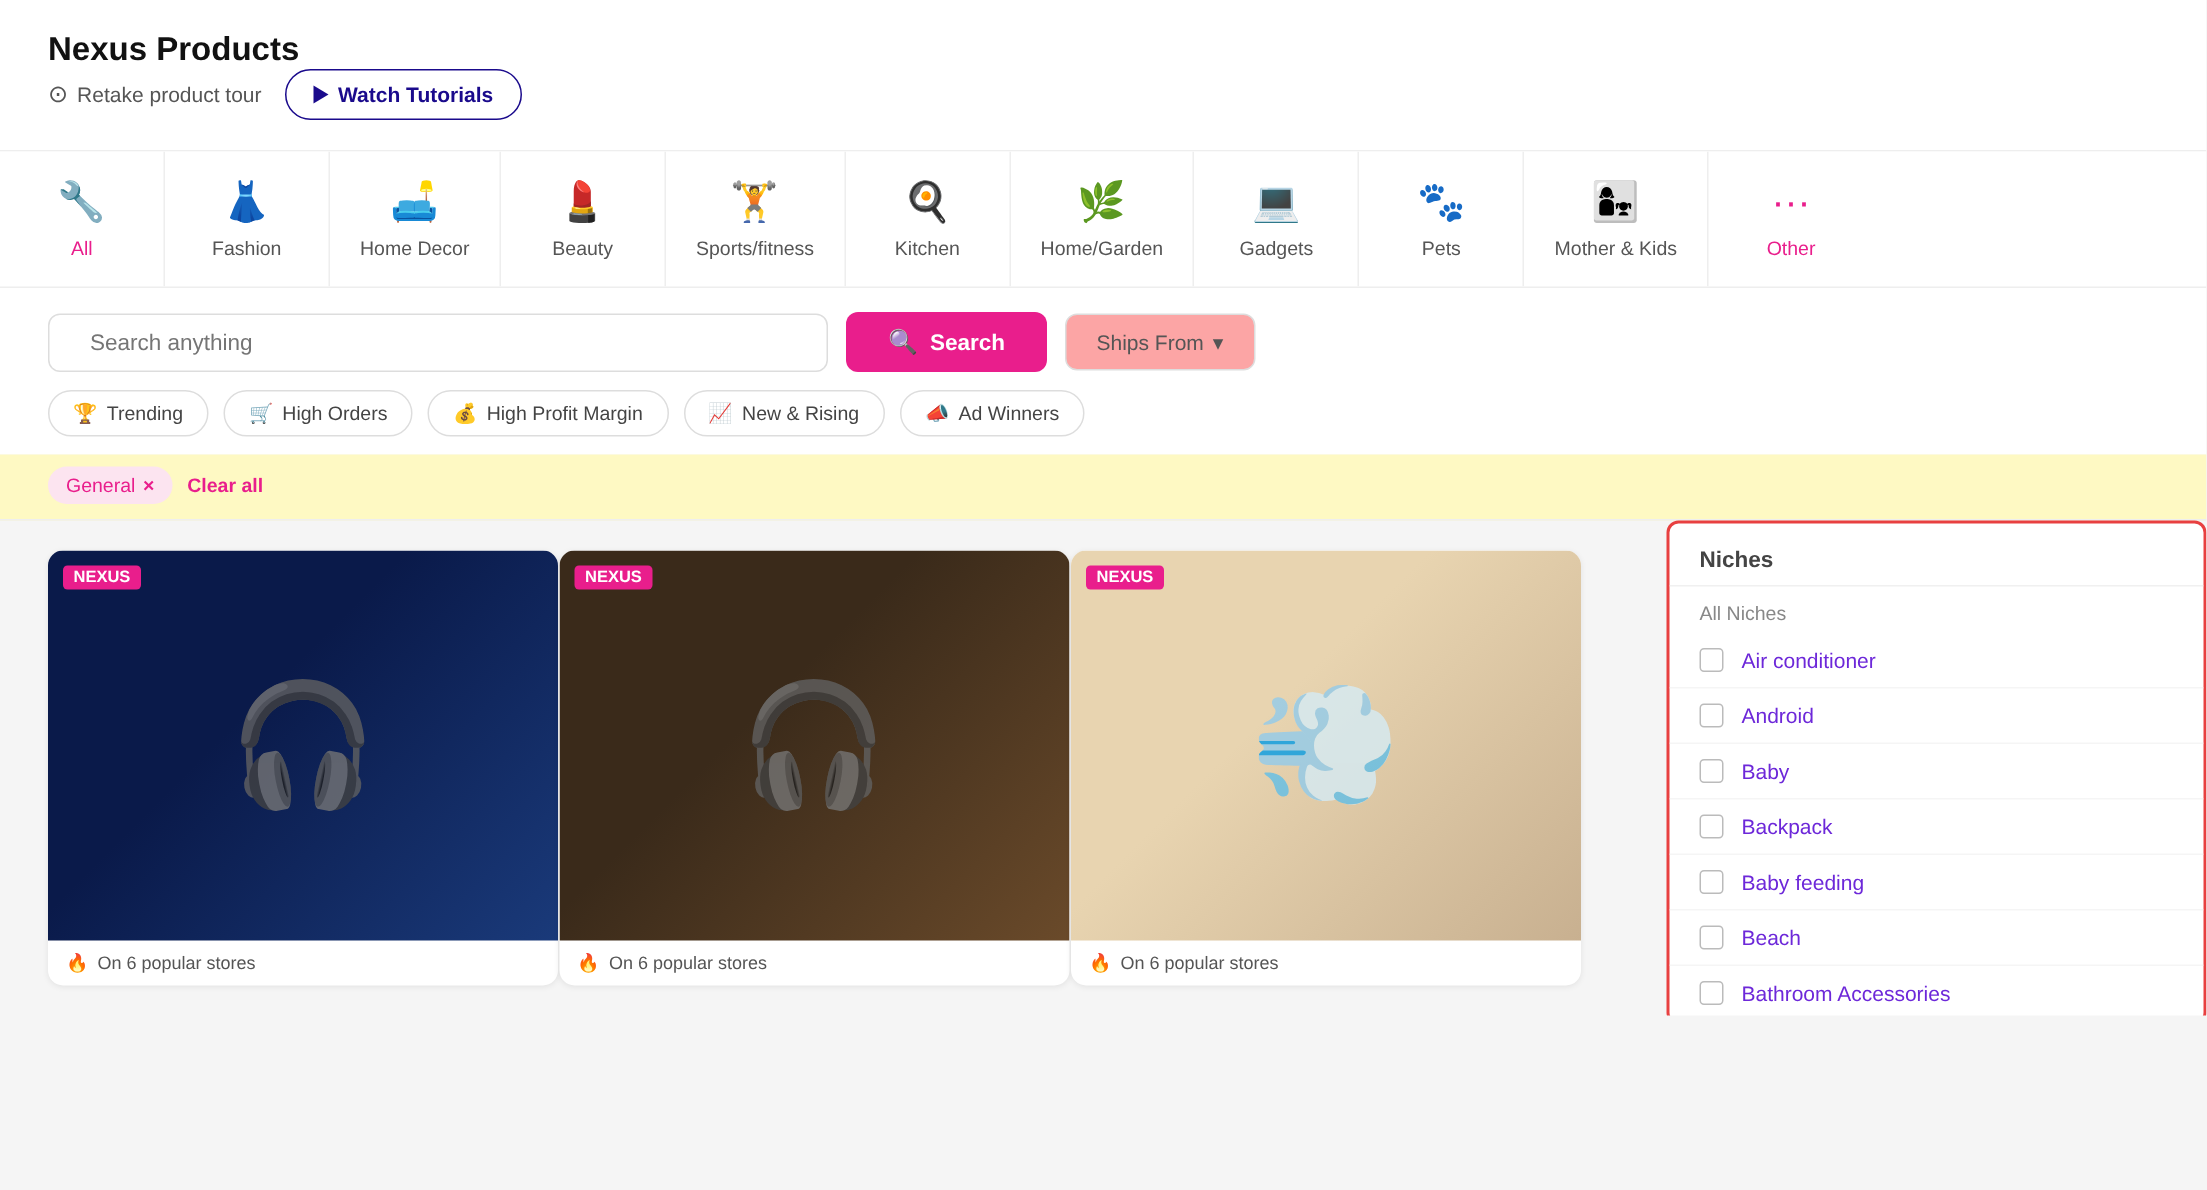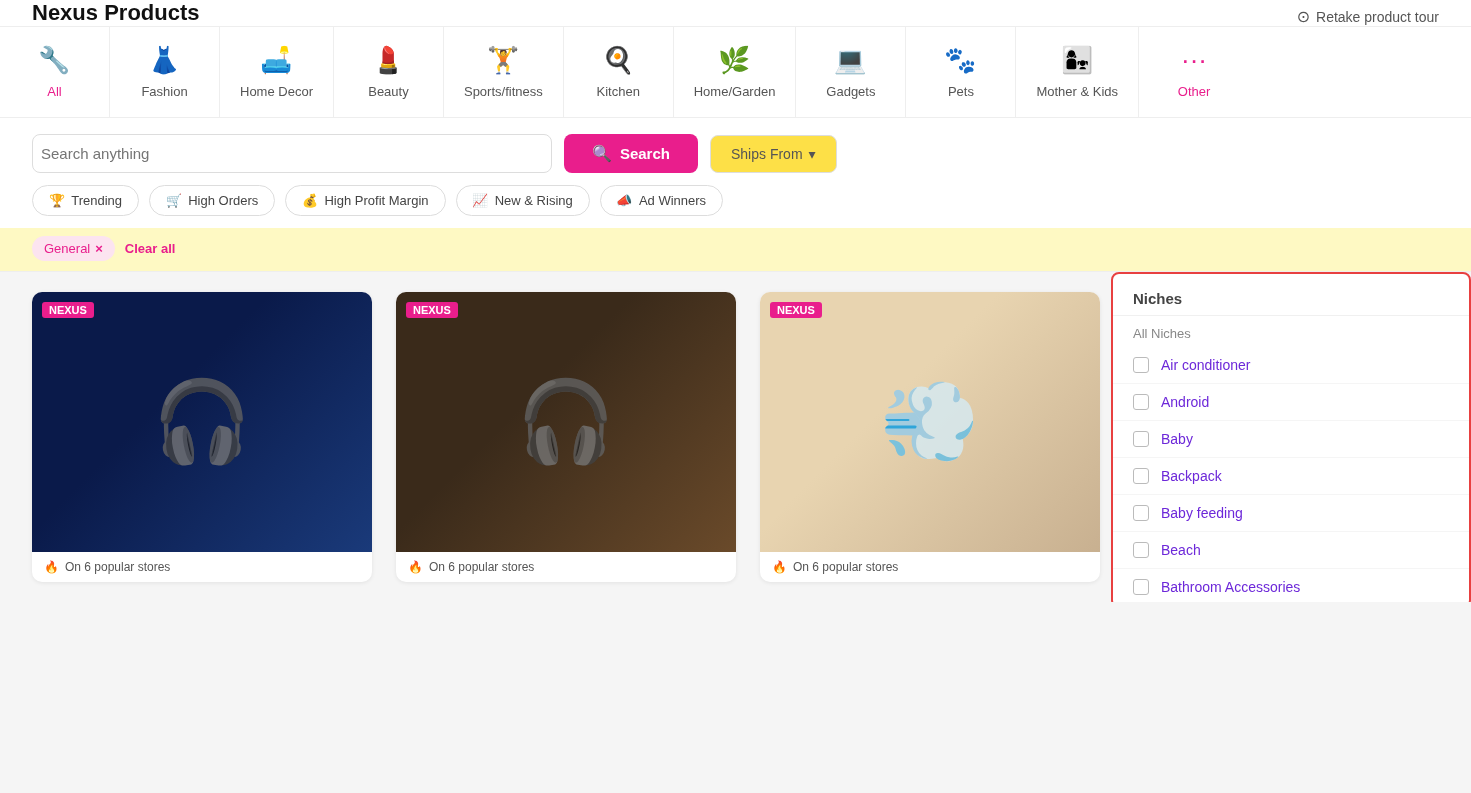--- a/index.html
+++ b/index.html
@@ -1,25 +1,26 @@
 <!DOCTYPE html>
 <html><head>
   <meta charset="utf-8">
   <style>
     * { box-sizing: border-box; margin: 0; padding: 0; }
     body { font-family: -apple-system, BlinkMacSystemFont, 'Segoe UI', sans-serif; background: #f5f5f5; color: #333; }
 
     
     .header {
       display: flex;
-      align-items: flex-end;
+      align-items: flex-start;
       justify-content: space-between;
-      padding: 0 32px;
+      padding: 20px 32px;
       background: #fff;
       border-bottom: 1px solid #eee;
+      flex-direction: column;
     }
     .header-title {
       font-size: 22px;
       font-weight: 700;
       color: #111;
     }
     .header-actions {
       display: flex;
       align-items: center;
       gap: 16px;
@@ -96,21 +97,21 @@
     }
     .search-row {
       display: flex;
       align-items: center;
       gap: 12px;
       margin-bottom: 12px;
     }
     .search-input {
       flex: 1;
       max-width: 520px;
-      padding: 10px 8px;
+      padding: 10px 27px;
       border: 1px solid #ddd;
       border-radius: 8px;
       font-size: 15px;
       outline: none;
       color: #888;
     }
     .search-btn {
       background: #e91e8c;
       color: #fff;
       border: none;
@@ -123,21 +124,21 @@
       align-items: center;
       gap: 8px;
     }
     .search-icon-svg {
       font-size: 16px;
     }
     .ships-from-btn {
       padding: 10px 20px;
       border: 1px solid #ddd;
       border-radius: 8px;
-      background: #fde047;
+      background: #fca5a5;
       font-size: 14px;
       color: #555;
       cursor: pointer;
       display: flex;
       align-items: center;
       gap: 6px;
     }
 
     
     .filter-chips {
@@ -194,21 +195,21 @@
       display: flex;
       padding: 20px 32px;
       gap: 20px;
       position: relative;
     }
 
     
     .product-grid {
       display: grid;
       grid-template-columns: repeat(3, 340px);
-      gap: 24px;
+      gap: 1px;
       flex: 1;
     }
     .product-card {
       background: #fff;
       border-radius: 10px;
       overflow: hidden;
       box-shadow: 0 1px 4px rgba(0,0,0,0.08);
       cursor: pointer;
       position: relative;
     }
@@ -330,20 +331,24 @@
   </style>
 </head>
 <body>
 
 <div class="header">
   <span class="header-title">Nexus Products</span>
   <div class="header-actions">
     <button class="retake-tour-btn">
       <span style="font-size:16px;">⊙</span>
       <span>Retake product tour</span>
+    </button>
+    <button class="watch-tutorials-btn">
+      <span class="play-icon"></span>
+      <span>Watch Tutorials</span>
     </button>
   </div>
 </div>
 
 <div class="categories" id="categories-container">
     <div class="category-item active">
       <span class="category-icon">🔧</span>
       <span class="category-label">All</span>
     </div>
     <div class="category-item">

